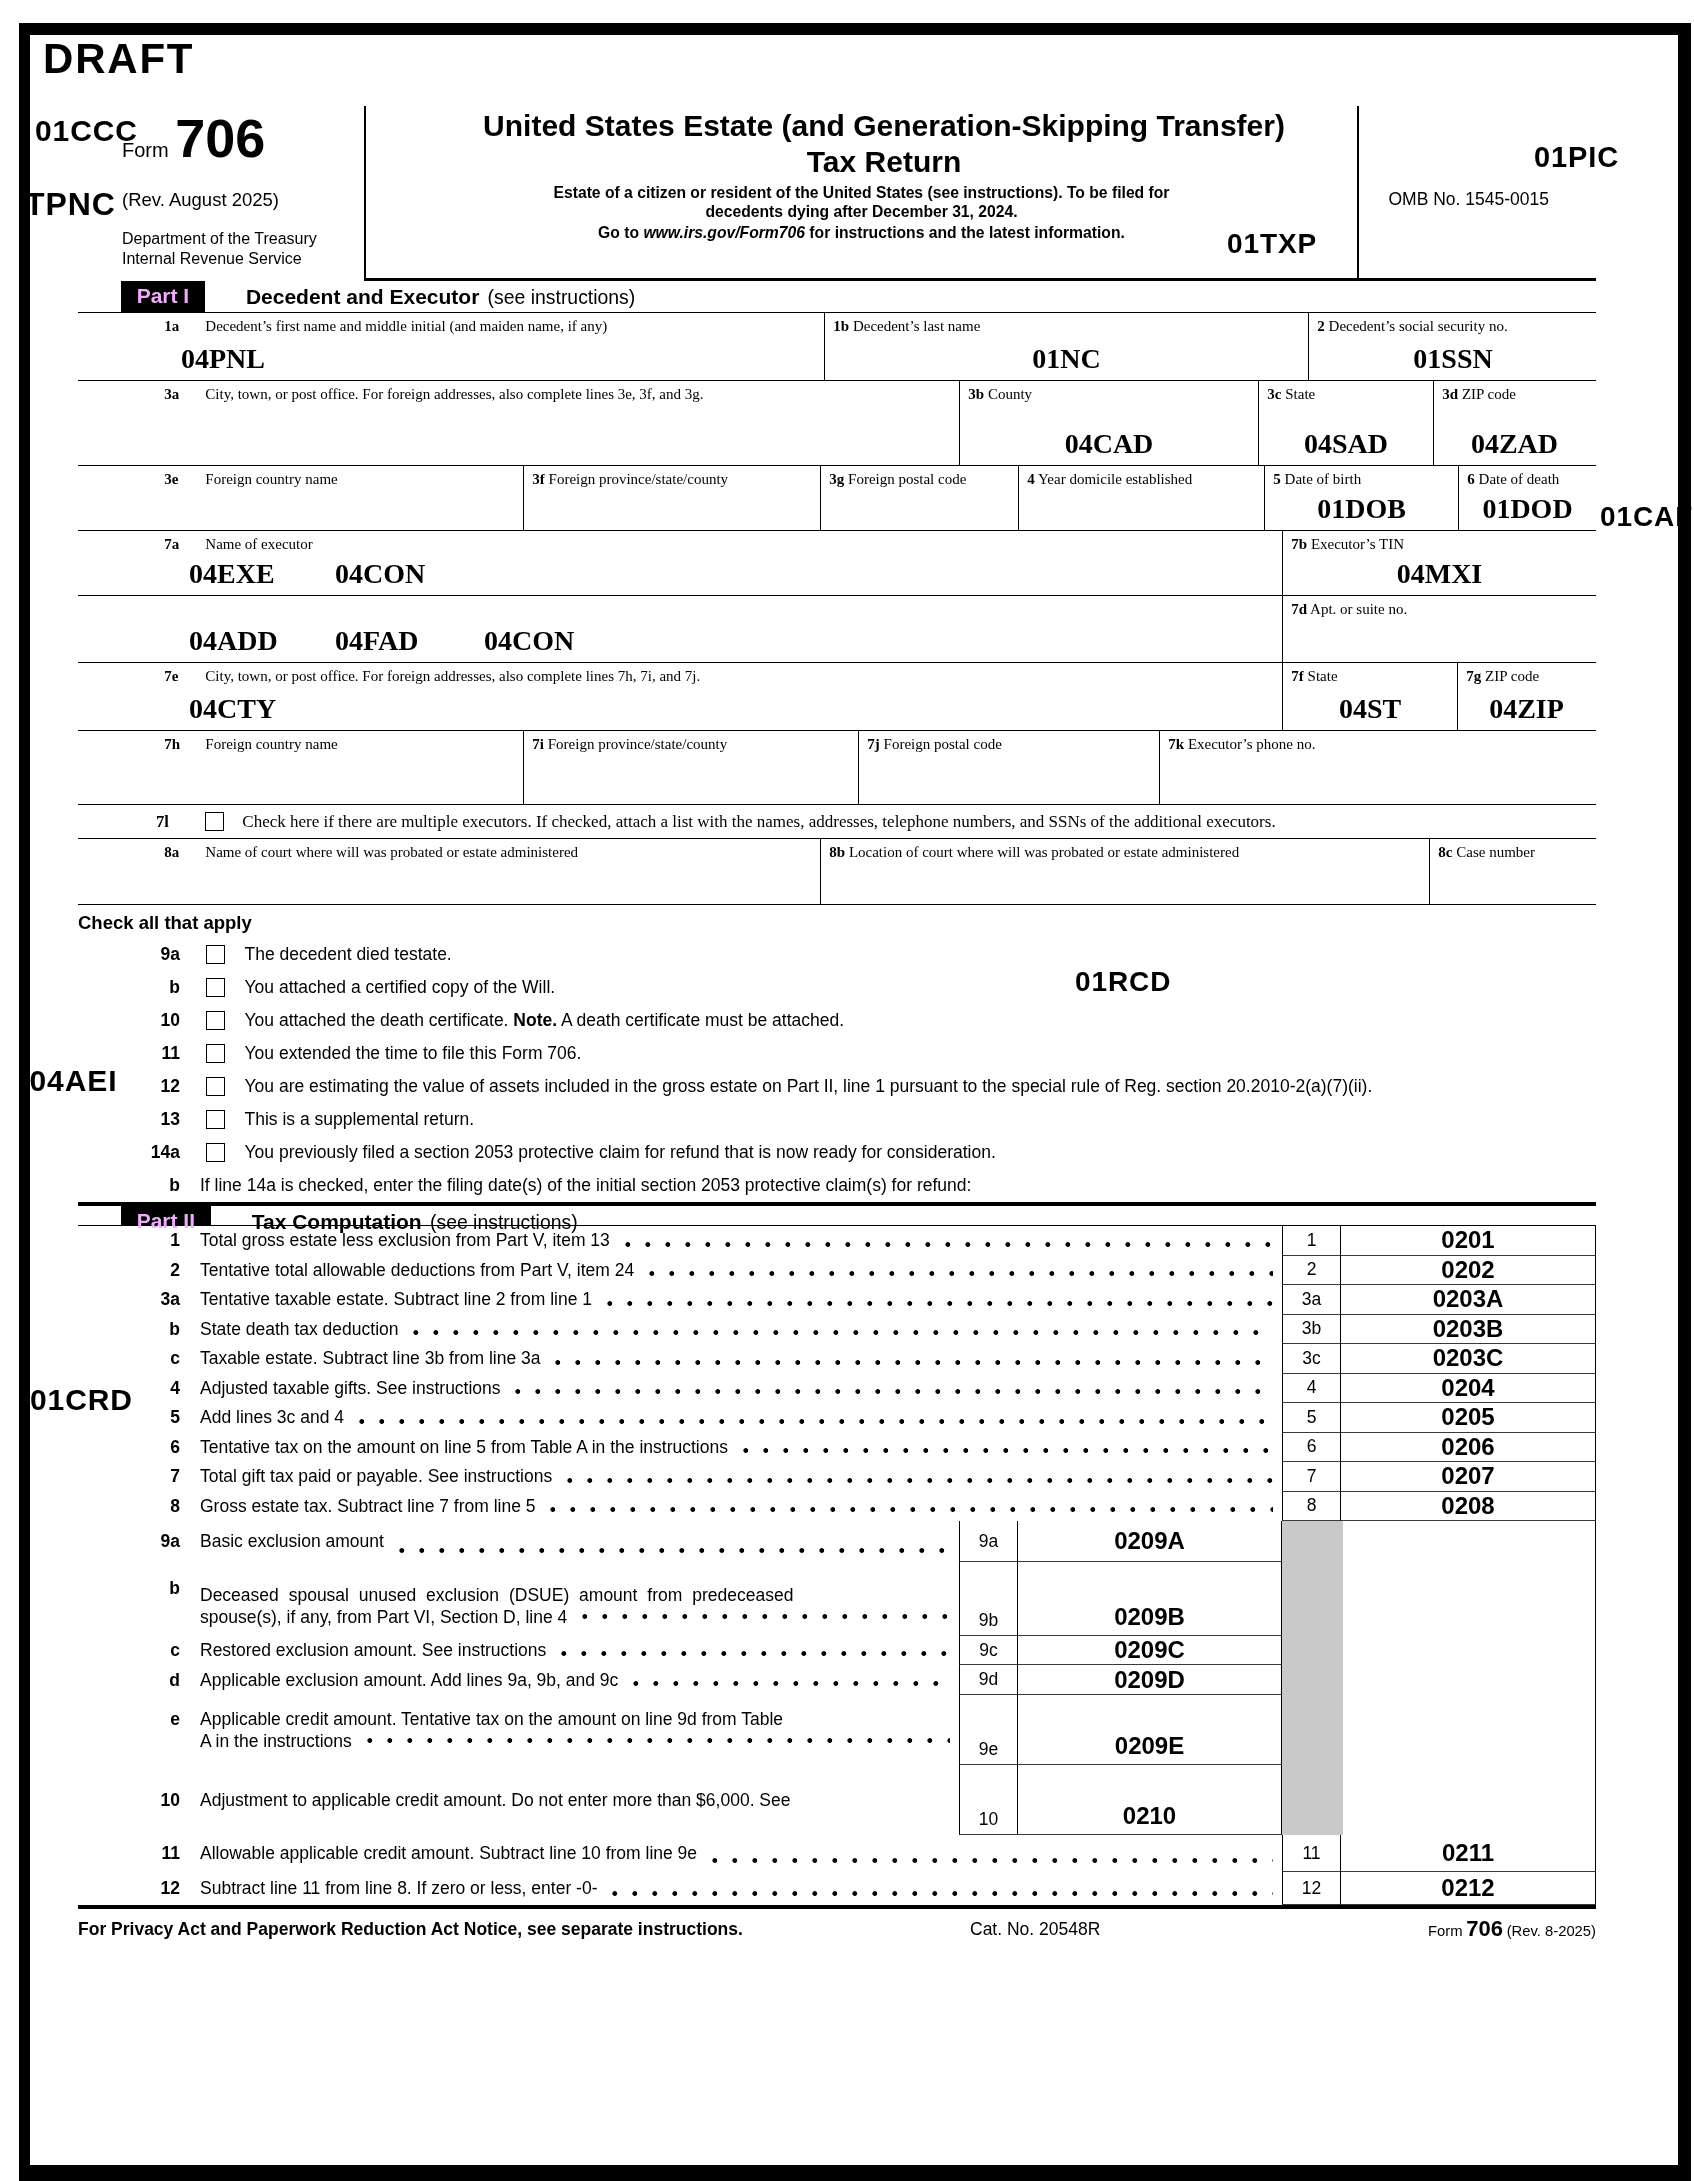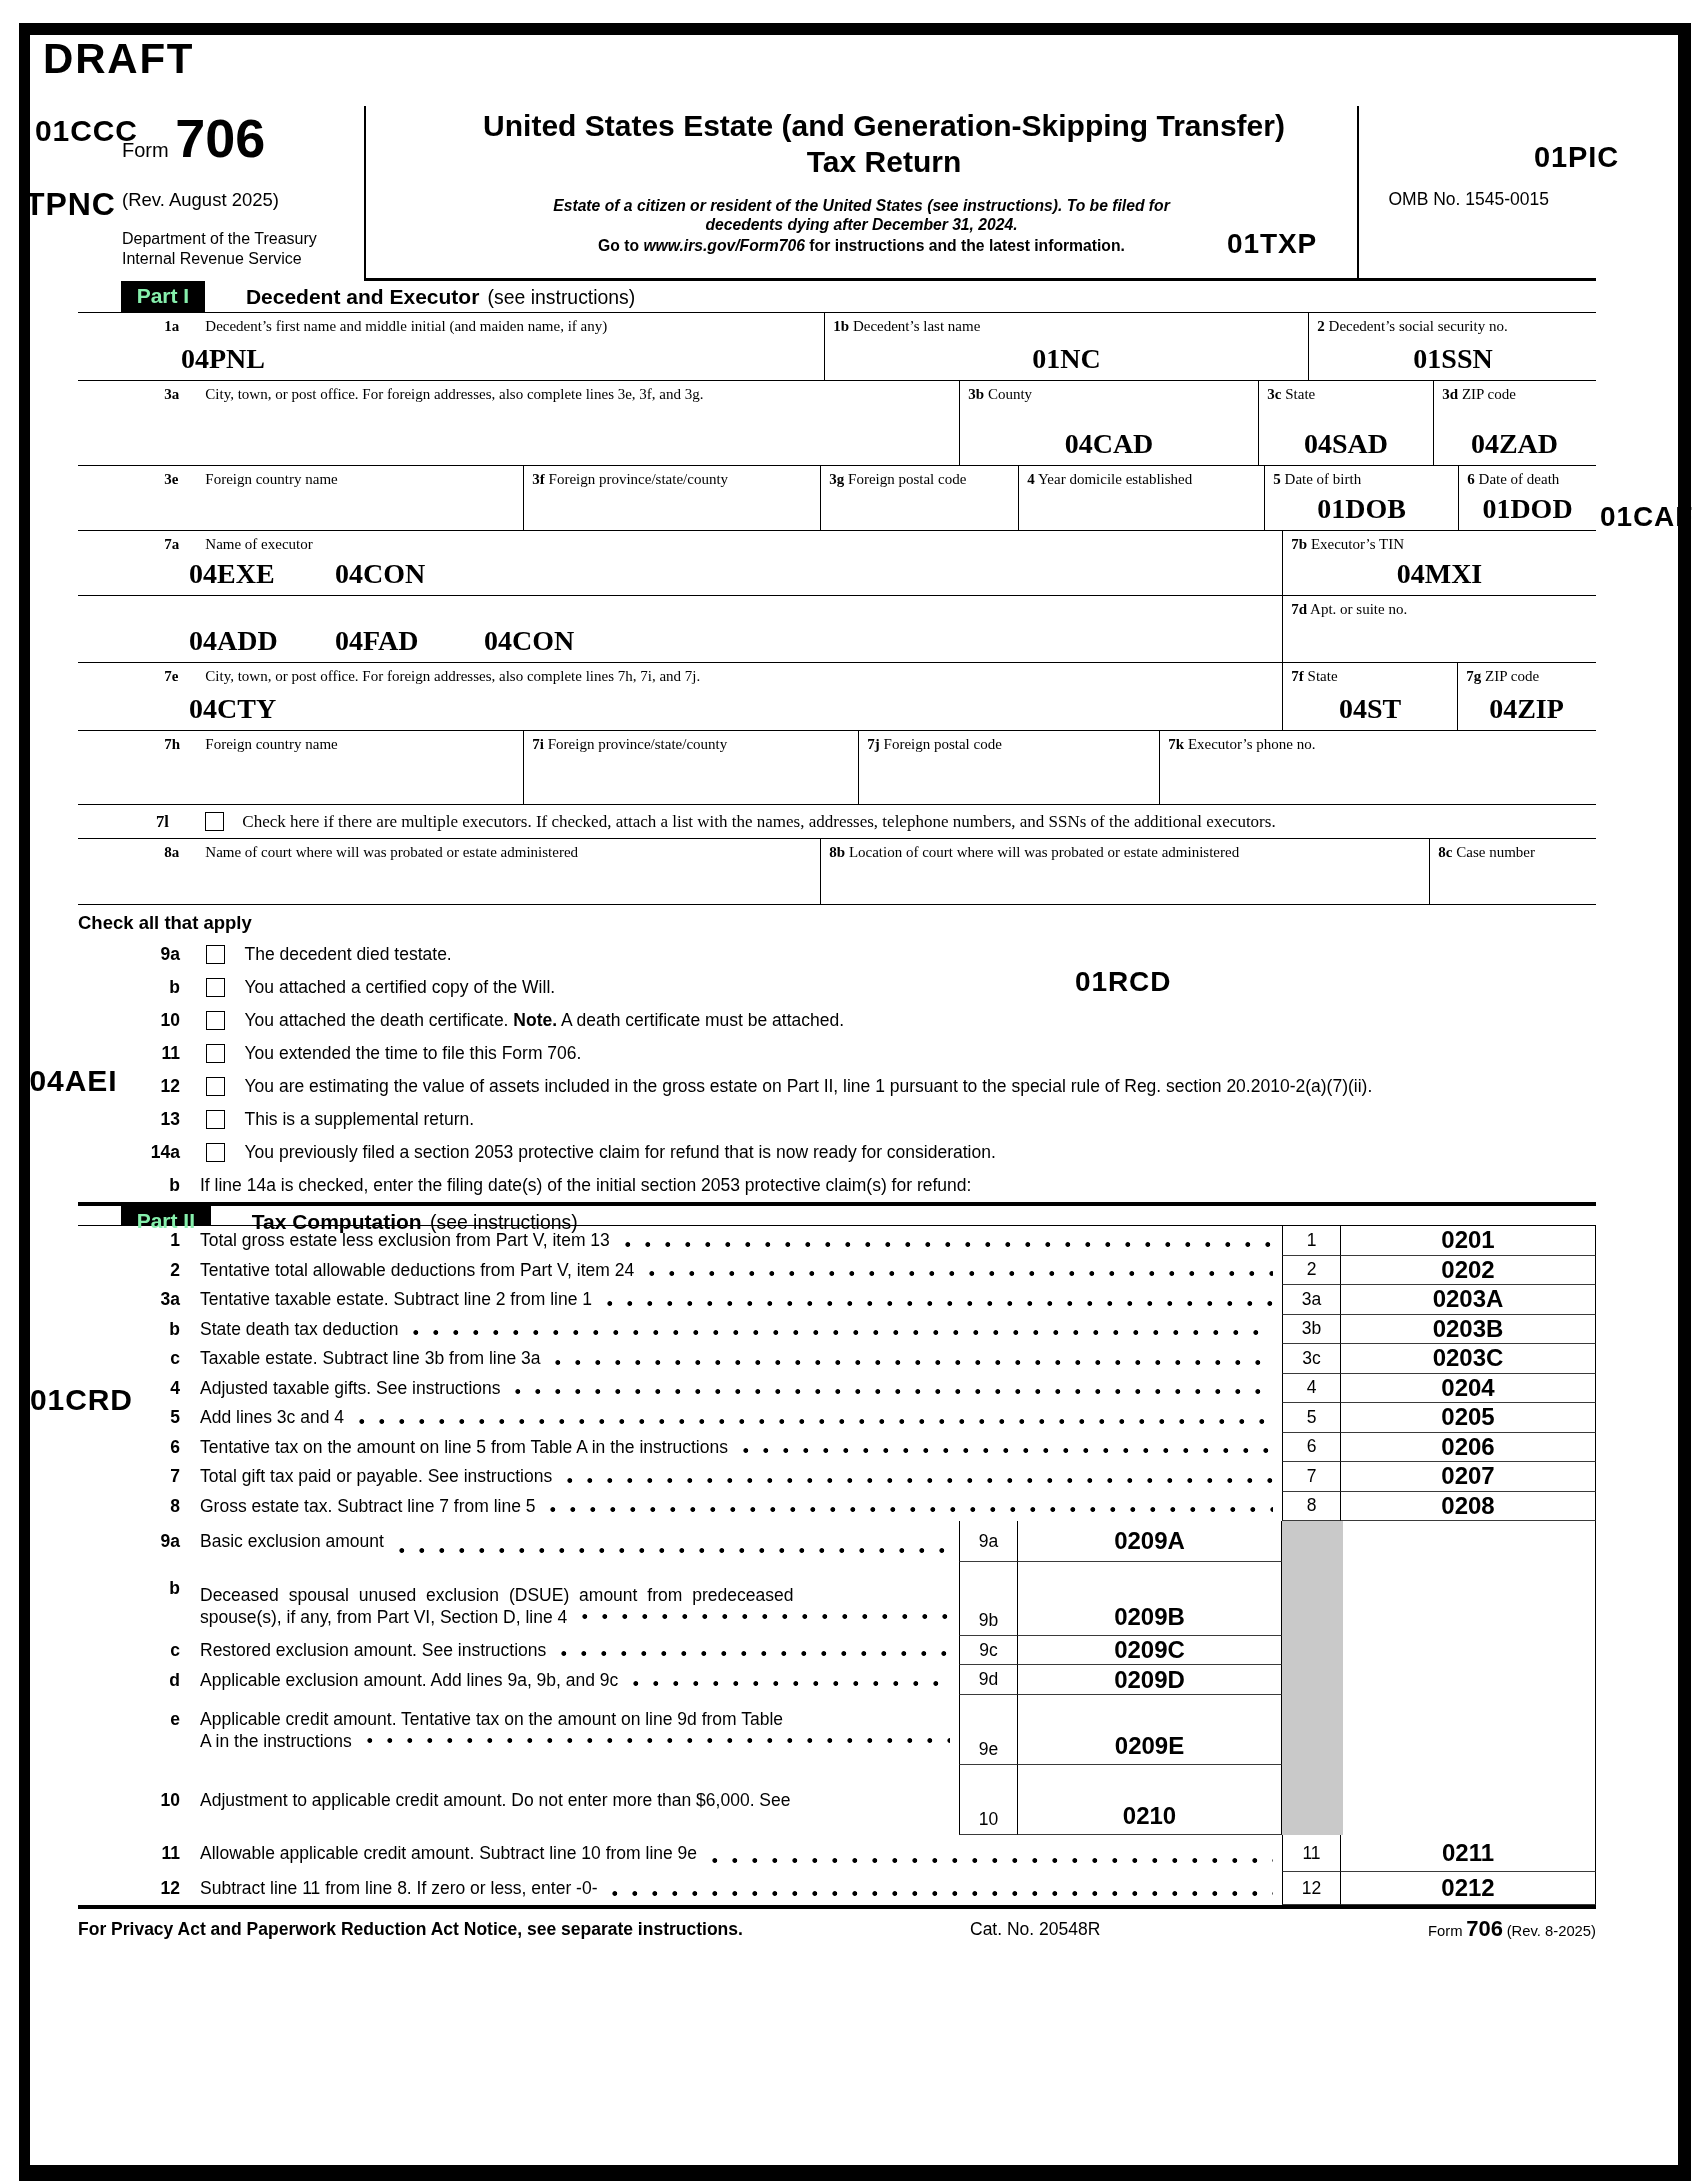--- a/index.html
+++ b/index.html
@@ -25,29 +25,29 @@
   .hdr { display:grid; grid-template-columns:286px 995px 237px; height:175px; }
   .h-left { position:relative; }
   .form-line { position:absolute; left:44px; top:7.4px; display:flex; align-items:baseline; }
   .form-word { font-size:20px; }
   .form-number { font-size:54px; font-weight:700; line-height:0.95; margin-left:6.5px; }
   .rev { position:absolute; left:44px; top:83px; font-size:18.5px; }
   .dept { position:absolute; left:44px; top:123px; font-size:16px; line-height:20px; }
   .h-center { border-left:2.8px solid #000; border-right:2.8px solid #000; border-bottom:3.7px solid #000;
               text-align:center; padding-top:1.8px; }
   .title { font-size:30px; font-weight:700; line-height:36px;margin-left:45px; }
-  .subtitle { font-size:15.7px; font-weight:700; line-height:19.4px; margin-top:16px;font-style:italic; }
+  .subtitle { font-size:15.7px; font-weight:700; line-height:19.4px; margin-top:3px; }
   .goto { font-size:15.7px; font-weight:700; margin-top:2.8px; }
   .goto i { font-style:italic; }
   .h-right { position:relative; border-bottom:3.7px solid #000; }
   .omb { position:absolute; left:29.5px; top:83px; font-size:17.5px; }
 
   
   .part-bar { display:flex; height:31px; align-items:stretch; }
-  .part-badge { background:#000; color:#86efac; font-weight:700; font-size:21px; line-height:30px;
+  .part-badge { background:#000; color:#f0abfc; font-weight:700; font-size:21px; line-height:30px;
                 padding:0 15.7px; margin-left:43px; }
   .bar-title { font-size:21px; font-weight:700; line-height:31px; margin-left:41px; }
   .bar-note { font-size:19.4px; line-height:32px; margin-left:8.3px; }
   .p2bar { border-top:4.6px solid #000; border-bottom:1.8px solid #000; height:24px; }
 
   
   .p1 { border-top:1.8px solid #000;font-family:Liberation Serif, serif; }
   .p1-row { display:grid; border-bottom:1.8px solid #000; position:relative; }
   .c { position:relative; padding:4.6px 5.5px 0 8.3px; }
   .bl { border-left:1.8px solid #000; }

